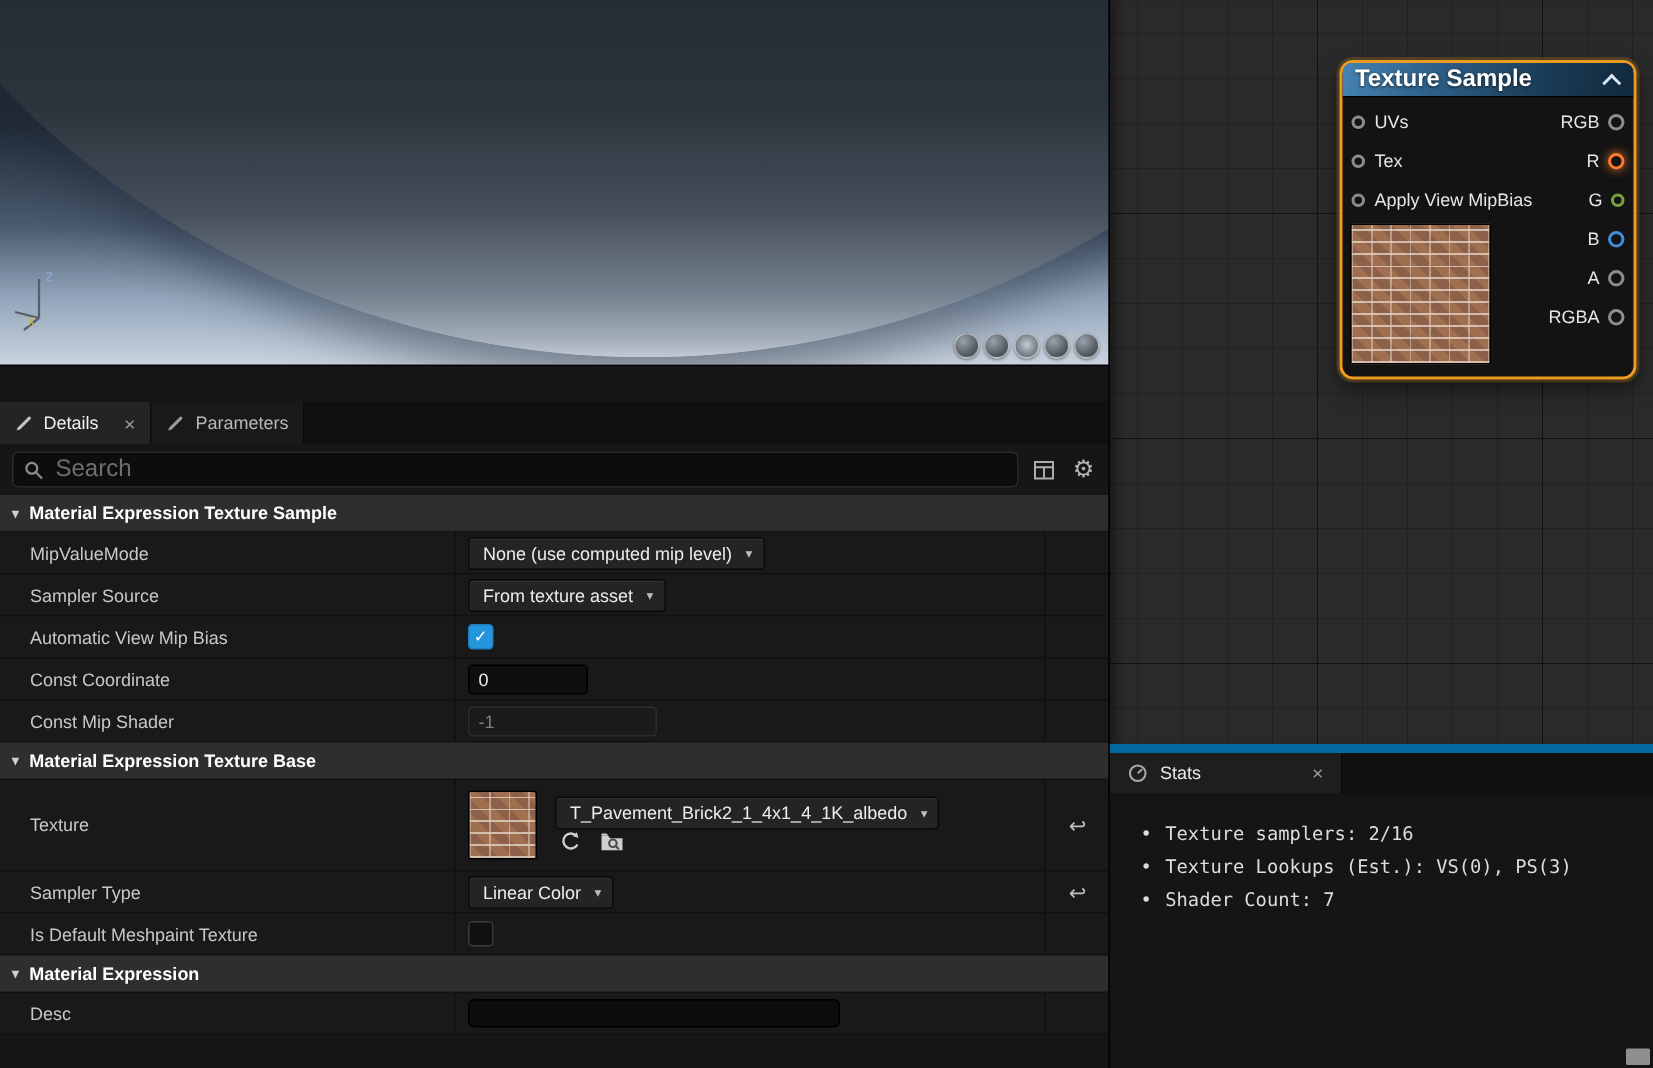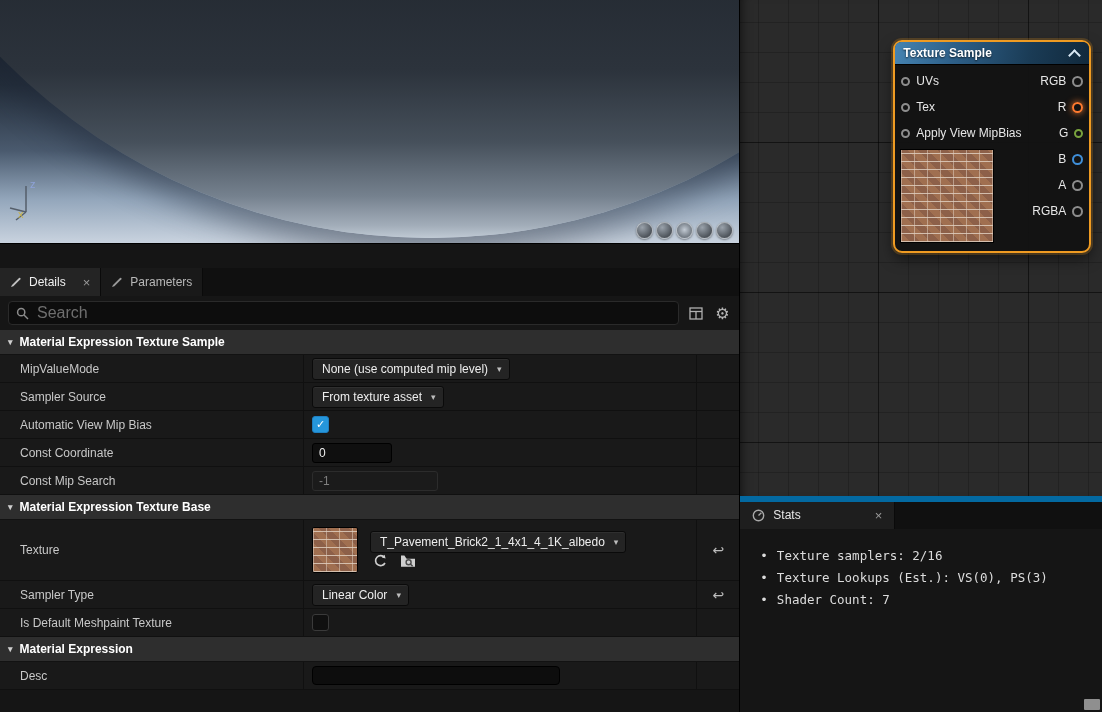--- a/index.html
+++ b/index.html
@@ -82,21 +82,21 @@
       linear-gradient(90deg, rgba(0,0,0,.45) 1px, transparent 1px),
       linear-gradient(rgba(0,0,0,.18) 1px, transparent 1px),
       linear-gradient(90deg, rgba(0,0,0,.18) 1px, transparent 1px);
     background-size:150px 150px,150px 150px,30px 30px,30px 30px;
     background-position:-12px -8px;
     box-shadow:inset 10px 0 12px -10px rgba(0,0,0,.7);}
   .node{position:absolute;left:153px;top:40px;width:194px;border:2px solid #ef9b22;border-radius:9px;
     background:rgba(18,18,18,.94);box-shadow:0 0 0 2px rgba(239,155,34,.22),0 6px 14px rgba(0,0,0,.5);cursor:pointer;}
   .node-header{height:22px;border-radius:6px 6px 0 0;display:flex;align-items:center;
     background:linear-gradient(100deg,#4684b2 0%,#2e6089 30%,#1a3b55 70%,#11293c 100%);
-    color:#fff;font-size:12px;font-weight:bold;padding-left:8px;position:relative;
+    color:#fff;font-size:16px;font-weight:bold;padding-left:8px;position:relative;
     text-shadow:0 1px 2px rgba(0,0,0,.7);border-bottom:1px solid #000;}
   .node-chev{position:absolute;right:10px;top:9px;width:7px;height:7px;border-left:2px solid #d9e8f4;
     border-top:2px solid #d9e8f4;transform:rotate(45deg);}
   .node-body{position:relative;height:186px;}
   .in-col{position:absolute;left:0;top:3px;}
   .out-col{position:absolute;right:0;top:3px;}
   .pin-row{display:flex;align-items:center;gap:6px;height:26px;font-size:12px;color:#e6e6e6;}
   .in-col .pin-row{padding-left:6px;}
   .out-col .pin-row{justify-content:flex-end;padding-right:6px;}
   .pin{width:11px;height:11px;border-radius:50%;border:2px solid #8d8d8d;box-sizing:border-box;background:transparent;}
@@ -219,21 +219,21 @@
 
         <div class="prow">
           <div class="pname">Const Coordinate</div>
           <div class="pval">
             <input class="num-input" value="0" style="">
           </div>
           <div class="preset"></div>
         </div>
 
         <div class="prow">
-          <div class="pname">Const Mip Search</div>
+          <div class="pname">Const Mip Shader</div>
           <div class="pval">
             <input class="num-input dim" value="-1" style="">
           </div>
           <div class="preset"></div>
         </div>
 
         <div class="sect">
           <span class="tri">▾</span>
           <span>Material Expression Texture Base</span>
         </div>

